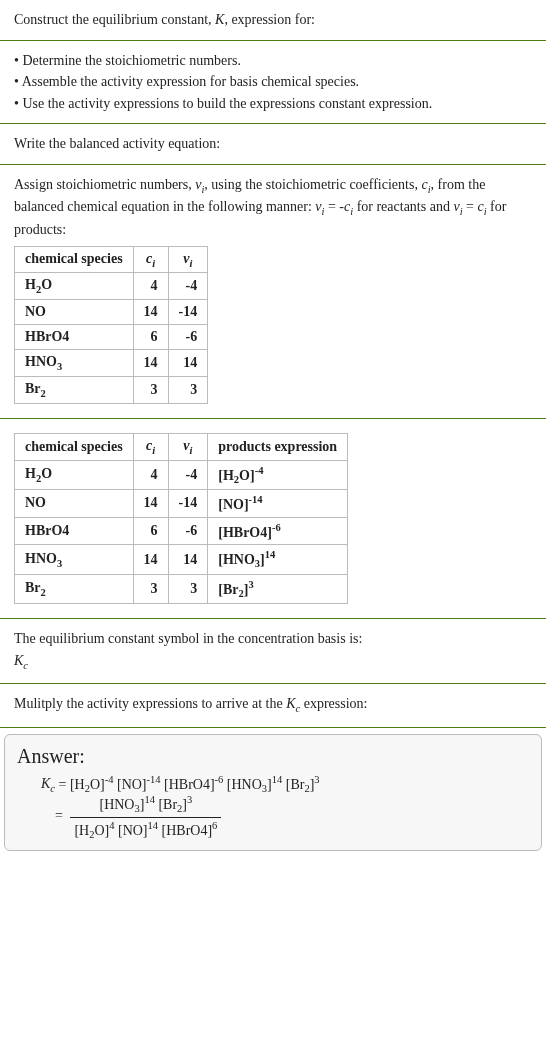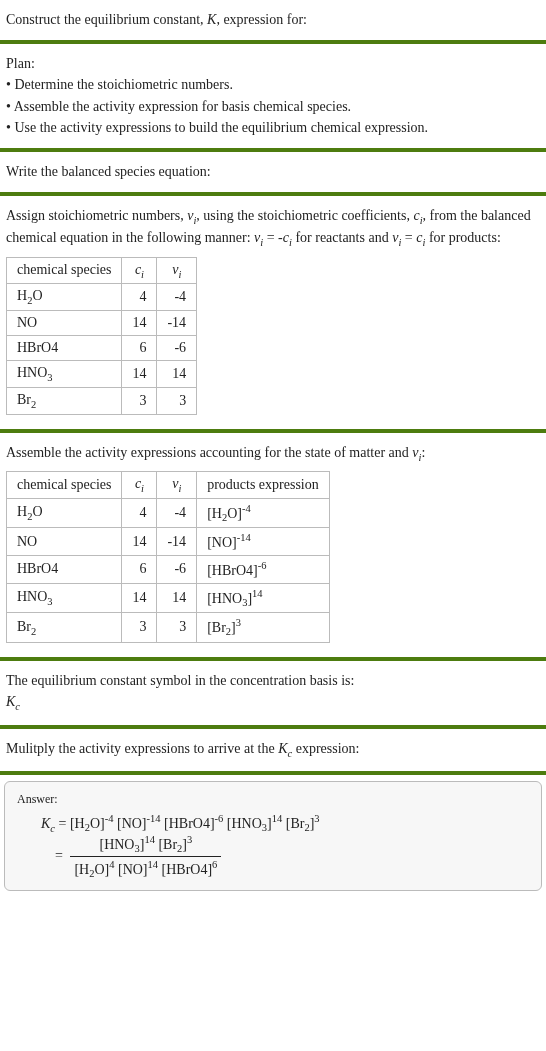--- a/index.html
+++ b/index.html
@@ -5,55 +5,55 @@
   body {
     margin: 0;
     padding: 0;
     font-family: Georgia, 'Times New Roman', serif;
     font-size: 14px;
     color: #222;
     background: #fff;
     width: 546px;
   }
   .section {
-    padding: 8px 6px;
-    border-bottom: 4px solid #4d7c0f;
+    padding: 8px 14px;
+    border-bottom: 1px solid #4d7c0f;
   }
   .section:last-child {
     border-bottom: none;
   }
   .line {
     margin: 2px 0;
     line-height: 1.4;
   }
   table {
     border-collapse: collapse;
     margin: 6px 0;
   }
   th, td {
     border: 1px solid #bbb;
     padding: 4px 10px;
     text-align: center;
-    font-weight: normal;
+    font-weight: bold;
   }
   th.left, td.left {
     text-align: left;
   }
   td.right {
     text-align: right;
   }
   .answer-box {
     border: 1px solid #bbb;
     border-radius: 6px;
     background: #f7f7f7;
     padding: 10px 12px;
     margin: 6px 4px;
   }
   .answer-label {
-    font-size: 12px;
+    font-size: 20px;
     margin-bottom: 6px;
     display: block;
   }
   .formula {
     font-family: Georgia, 'Times New Roman', serif;
   }
   .sub { vertical-align: sub; font-size: 0.75em; }
   .sup { vertical-align: super; font-size: 0.75em; }
   .ital { font-style: italic; }
   .frac {
@@ -77,28 +77,27 @@
   }
 </style>
 </head>
 <body>
 
 <div class="section">
   <div class="line">Construct the equilibrium constant, <span class="ital">K</span>, expression for:</div>
 </div>
 
 <div class="section">
-  <div class="line">Plan:</div>
   <div class="line">• Determine the stoichiometric numbers.</div>
   <div class="line">• Assemble the activity expression for basis chemical species.</div>
-  <div class="line">• Use the activity expressions to build the equilibrium chemical expression.</div>
-</div>
-
-<div class="section">
-  <div class="line">Write the balanced species equation:</div>
+  <div class="line">• Use the activity expressions to build the expressions constant expression.</div>
+</div>
+
+<div class="section">
+  <div class="line">Write the balanced activity equation:</div>
 </div>
 
 <div class="section">
   <div class="line">Assign stoichiometric numbers, <span class="ital">ν<span class="sub">i</span></span>, using the stoichiometric coefficients, <span class="ital">c<span class="sub">i</span></span>, from the balanced chemical equation in the following manner: <span class="ital">ν<span class="sub">i</span></span> = -<span class="ital">c<span class="sub">i</span></span> for reactants and <span class="ital">ν<span class="sub">i</span></span> = <span class="ital">c<span class="sub">i</span></span> for products:</div>
   <table>
     <tbody>
         <tr>
       <th class="left">chemical species</th>
       <th><span class="ital">c<span class="sub">i</span></span></th>
       <th><span class="ital">ν<span class="sub">i</span></span></th>
@@ -126,21 +125,20 @@
     <tr>
       <td class="left">Br<span class="sub">2</span></td>
       <td class="right">3</td>
       <td class="right">3</td>
     </tr>
   </tbody>
     </table>
 </div>
 
 <div class="section">
-  <div class="line">Assemble the activity expressions accounting for the state of matter and <span class="ital">ν<span class="sub">i</span></span>:</div>
   <table>
     <tbody>
         <tr>
       <th class="left">chemical species</th>
       <th><span class="ital">c<span class="sub">i</span></span></th>
       <th><span class="ital">ν<span class="sub">i</span></span></th>
       <th class="left">products expression</th>
     </tr>
     <tr>
       <td class="left">H<span class="sub">2</span>O</td>

